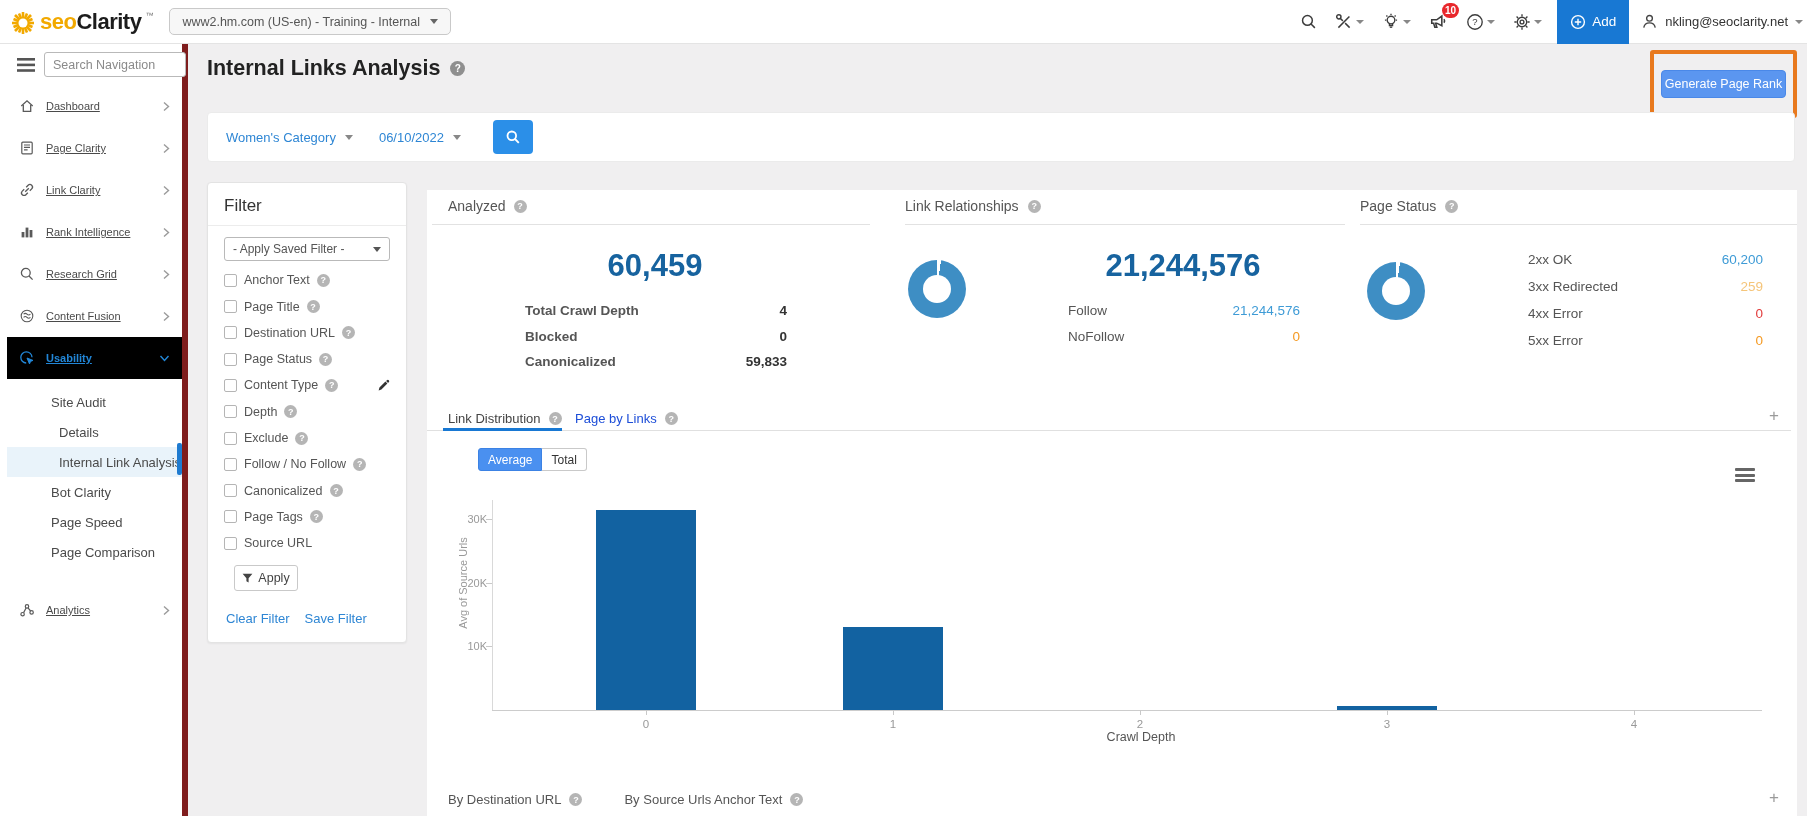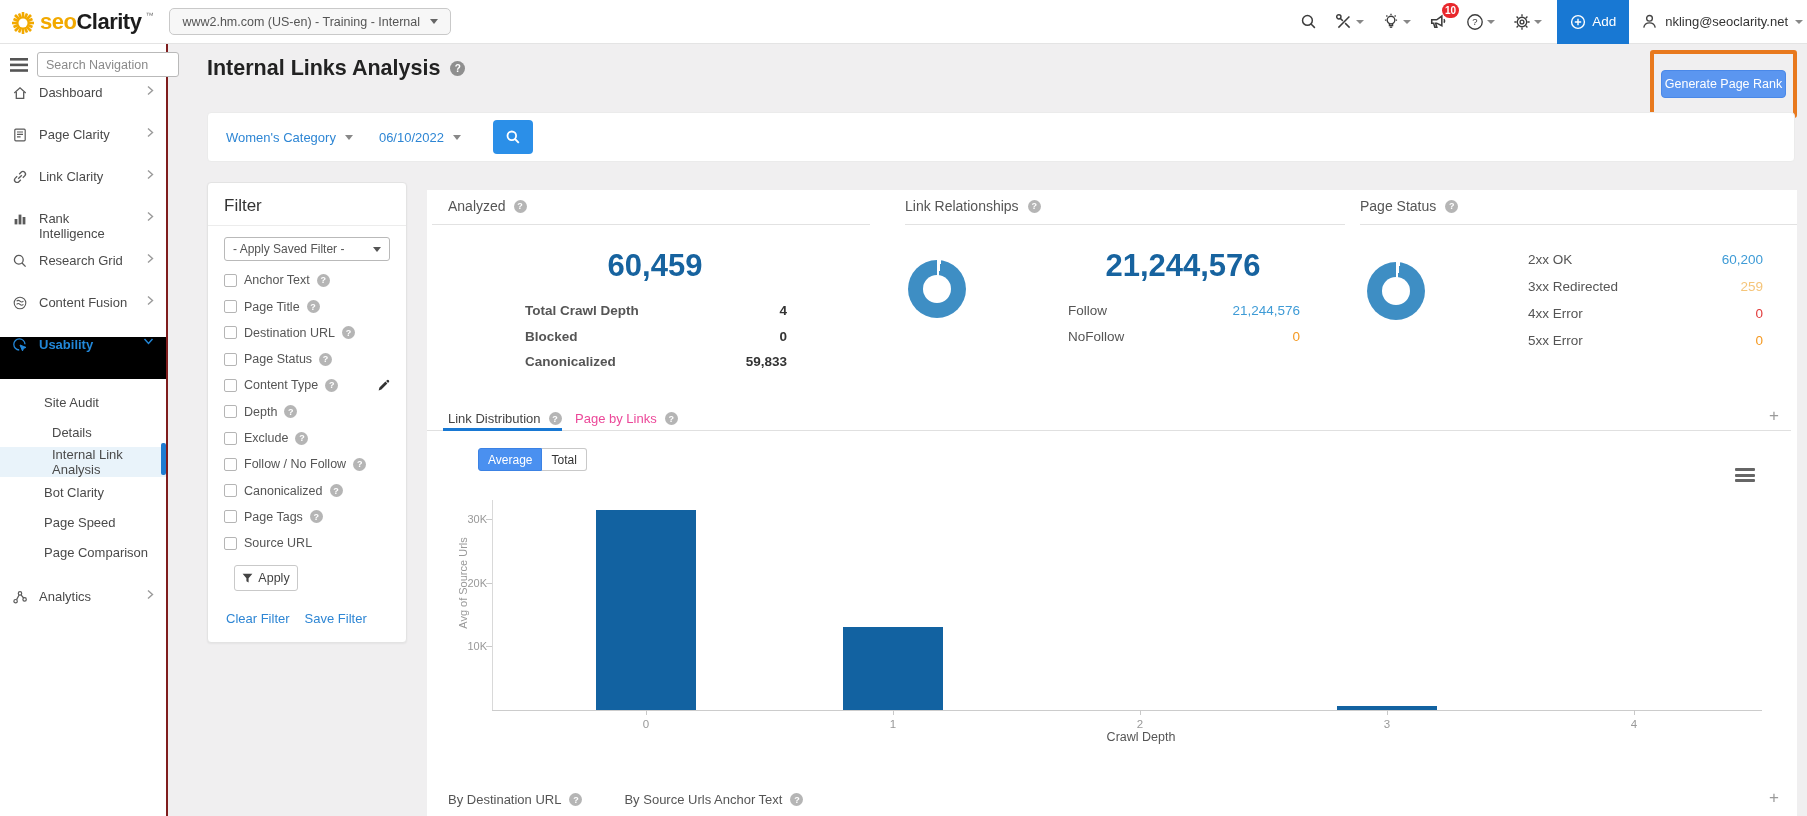--- a/index.html
+++ b/index.html
@@ -23,25 +23,25 @@
   .domain-pill{margin-left:16px;height:27px;background:#f7f7f7;border:1px solid #c9c9c9;border-radius:5px;padding:0 12px;font-size:12.5px;color:#555;display:flex;align-items:center;gap:10px;cursor:pointer;}
   .tb-right{margin-left:auto;display:flex;align-items:center;height:100%;}
   .tb-ic{display:flex;align-items:center;gap:3px;color:#3c3c3c;padding:0 9px;cursor:pointer;position:relative;height:100%;}
   .caret-sm{width:0;height:0;border-left:4px solid transparent;border-right:4px solid transparent;border-top:4px solid #888;}
   .caret-md{width:0;height:0;border-left:4px solid transparent;border-right:4px solid transparent;border-top:5px solid #666;}
   .badge{position:absolute;top:3px;right:-2px;min-width:17px;height:15px;background:#e8272c;border-radius:8px;color:#fff;font-size:10px;font-weight:bold;display:flex;align-items:center;justify-content:center;padding:0 3px;}
   .add-btn{height:44px;padding:0 13px;background:#1878d3;color:#fff;display:flex;align-items:center;gap:6px;font-size:13.5px;cursor:pointer;border:none;margin-left:6px;}
   .user-box{display:flex;align-items:center;gap:7px;font-size:13px;color:#333;padding:0 4px 0 12px;cursor:pointer;}
 
   
-  .sidebar{position:absolute;top:44px;left:0;width:168px;bottom:0;background:#fff;border-right:2px solid #7f1d1d;}
+  .sidebar{position:absolute;top:44px;left:0;width:188px;bottom:0;background:#fff;border-right:6px solid #7f1d1d;padding-left:7px;}
   .sb-top{display:flex;align-items:center;gap:9px;padding:8px 10px;}
   .sb-search{width:142px;height:25px;border:1px solid #b9b9b9;border-radius:3px;padding:0 8px;font-size:12.5px;color:#444;font-family:"Liberation Sans",sans-serif;}
   .sb-search::placeholder{color:#8a8a8a;}
-  .nav-item{height:42px;display:flex;padding:0 12px;gap:11px;font-size:13px;color:#4a4a4a;cursor:pointer;}
+  .nav-item{height:42px;display:flex;align-items:center;padding:0 12px;gap:11px;font-size:11px;color:#4a4a4a;cursor:pointer;text-decoration:underline;}
   .nav-item .nicon{color:#5a5a5a;display:flex;}
   .nav-item .nchev{margin-left:auto;color:#9a9a9a;display:flex;}
   .nav-item.active{background:#000000;color:#2287d8;font-weight:bold;}
   .nav-item.active .nicon,.nav-item.active .nchev{color:#2287d8;}
   .sub-list{padding-top:8px;padding-bottom:6px;}
   .sub-item{height:30px;display:flex;align-items:center;padding-left:44px;font-size:13px;color:#4a4a4a;cursor:pointer;}
   .sub-item.indent{padding-left:52px;}
   .sub-item.selected{background:#e9f3fa;}
   .sb-thumb{position:absolute;right:0;width:5px;top:399px;height:32px;background:#1e7bd0;border-radius:2px;}
 
@@ -529,21 +529,21 @@
     <div class="stat-row" style="height:27px;">
         <span class="lbl">5xx Error</span>
         <span class="val v-orange">0</span>
       </div>
   </div>
 
   <div class="chart-tab" style="left:21px;top:221px;color:#444;">
     <span>Link Distribution</span>
       <span class="help"></span>
   </div>
-  <div class="chart-tab" style="left:148px;top:221px;color:#ec4899;">
+  <div class="chart-tab" style="left:148px;top:221px;color:#1d4ed8;">
     <span>Page by Links</span>
       <span class="help"></span>
   </div>
   <div class="tabs-divider" style="left:0;top:240px;width:1364px;"></div>
   <div class="tab-underline" style="left:16px;top:238px;width:119px;"></div>
   <div class="plus-ic" style="right:18px;top:218px;">+</div>
 
   <div class="toggle" style="left:23px;top:258px;">
     <span class="tg on">Average</span>
     <span class="tg off">Total</span>

